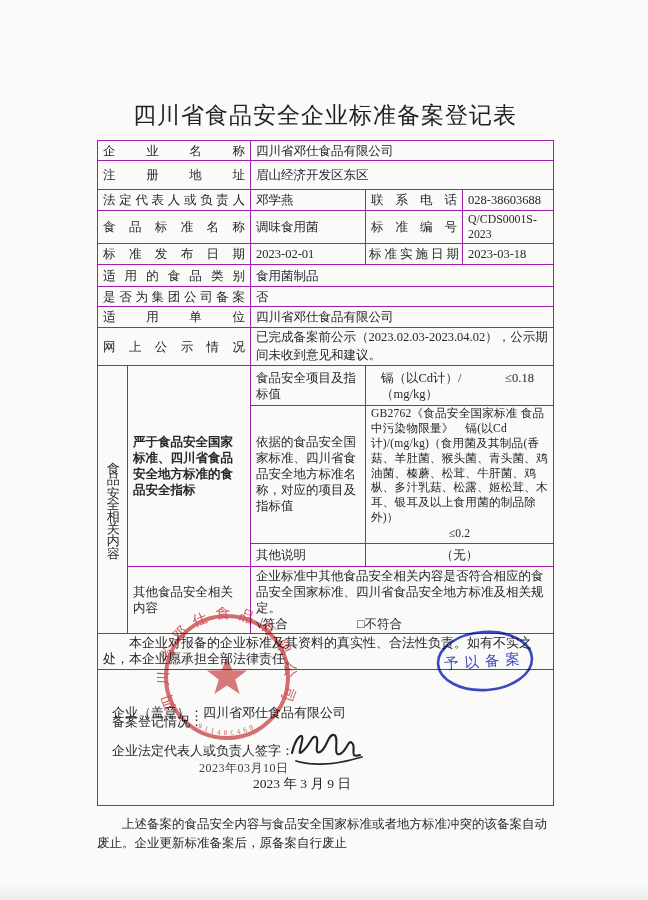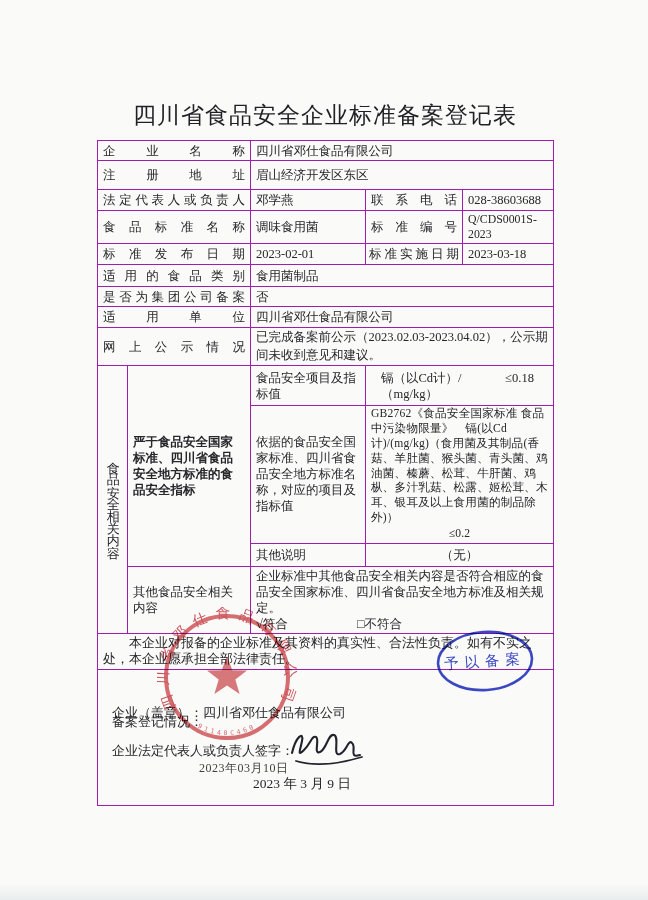--- a/index.html
+++ b/index.html
@@ -188,20 +188,21 @@
             <div class="sig-right">
               <div class="reg-label">备案登记情况：</div>
               <div class="reg-date">2023年03月10日</div>
             </div>
           </div>
         </td>
       </tr>
     </tbody>
       </table>
 
+    <div class="footer-note">上述备案的食品安全内容与食品安全国家标准或者地方标准冲突的该备案自动废止。企业更新标准备案后，原备案自行废止</div>
   </div>
 
   <svg class="seal-svg" width="140" height="140" viewBox="-70 -70 140 140">
     <defs>
       <path id="sealArcTop" d="M -52 28 A 59 59 0 1 1 52 28" fill="none"></path>
       <path id="sealArcBottom" d="M -33 48 A 58 58 0 0 0 33 48" fill="none"></path>
     </defs>
     <circle cx="0" cy="0" r="61" fill="none" stroke="#cf4a4f" stroke-width="4" opacity="0.9"></circle>
     <polygon opacity="0.85" fill="#cf4a4f" points="0,-21 5.3,-6.7 20,-6.5 8.3,2.6 12.6,16.9 0,8.4 -12.6,16.9 -8.3,2.6 -20,-6.5 -5.3,-6.7"></polygon>
     <text font-size="14.5" fill="#c9404a" letter-spacing="8" style="font-family:'Liberation Serif',serif">

